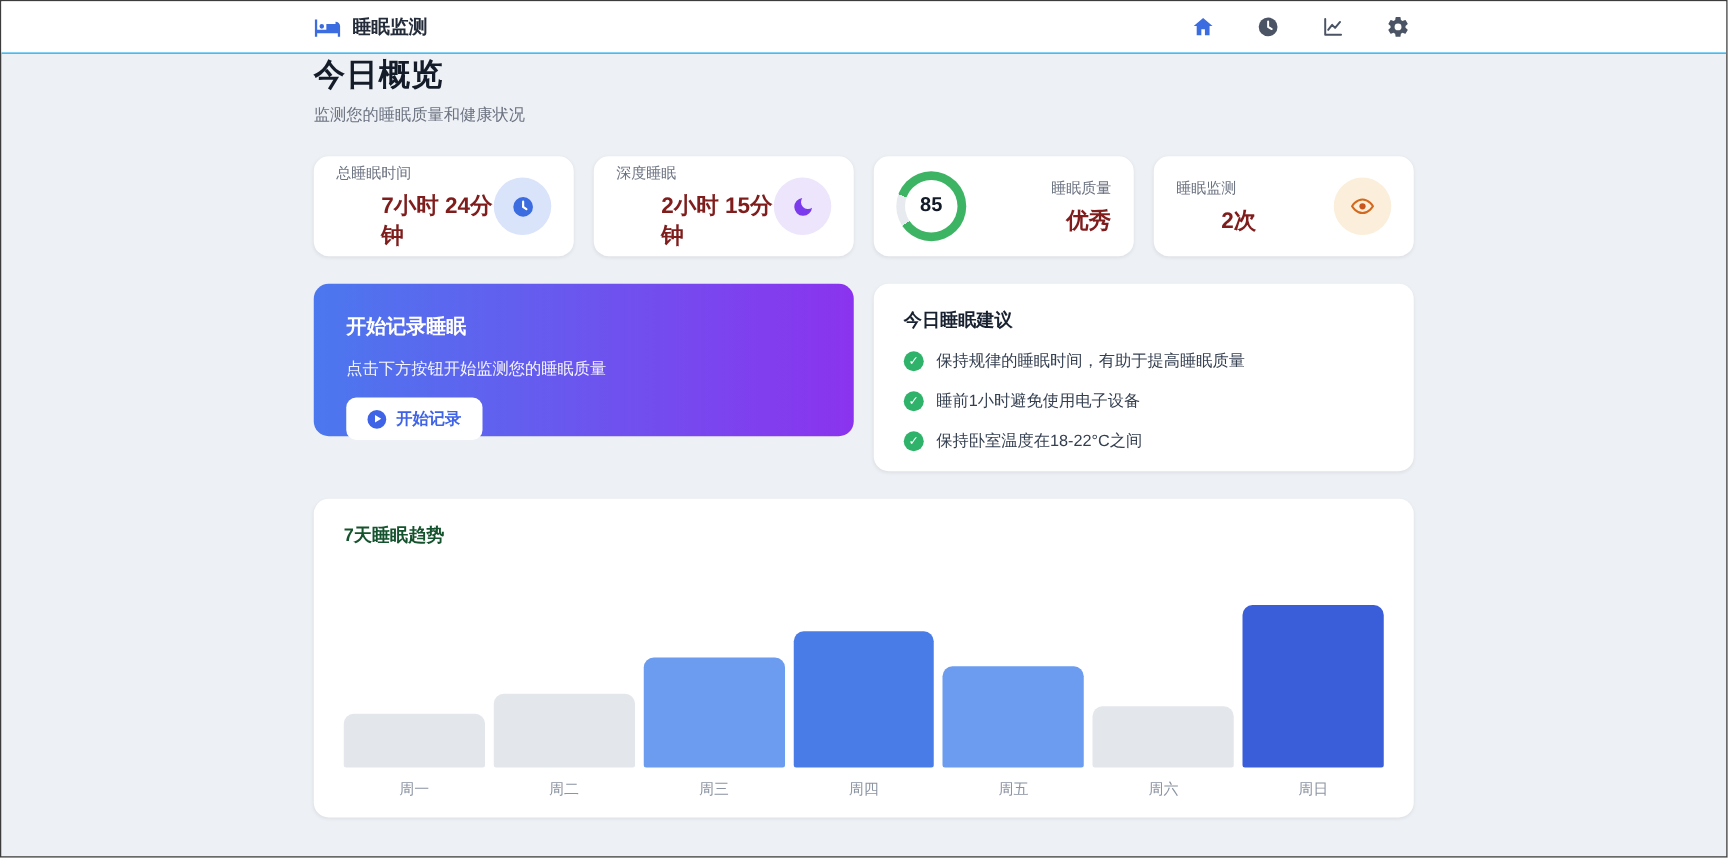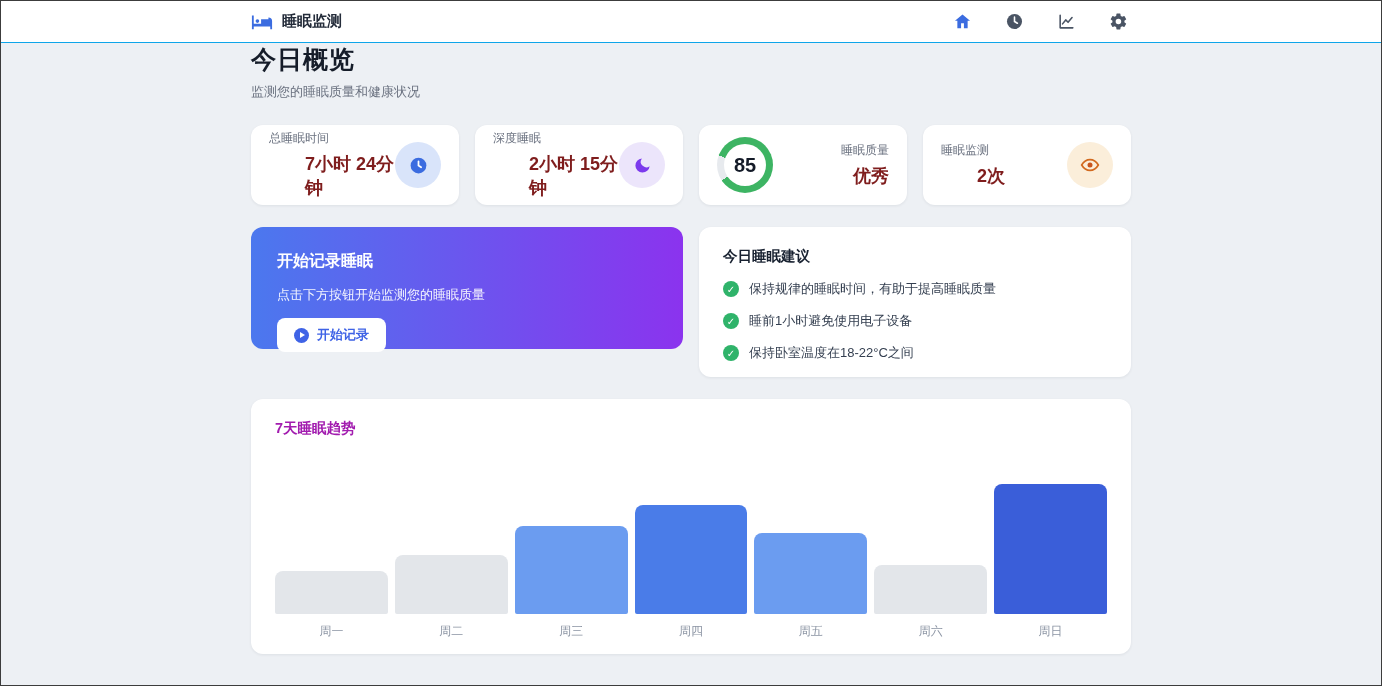--- a/index.html
+++ b/index.html
@@ -30,40 +30,40 @@
   .card { background: #fff; border-radius: 12px; box-shadow: 0 1px 3px rgba(16,24,40,.07); }
 
   .stats { display: grid; grid-template-columns: repeat(4,1fr); gap: 16px; margin-top: 24px; }
   .stat-card { height: 80px; padding: 15px 18px; display: flex; align-items: center; justify-content: space-between; }
   .stat-label { font-size: 12px; color: #6b7280; margin-bottom: 5px; }
   .stat-value { font-size: 18px; font-weight: 700; color: #7f1d1d; margin-left: 36px; }
   .icon-circle { width: 46px; height: 46px; border-radius: 50%; display: flex; align-items: center; justify-content: center; flex: none; }
 
   .quality-right { text-align: right; }
   .ring { width: 56px; height: 56px; border-radius: 50%; display: flex; align-items: center; justify-content: center; flex: none; }
-  .ring-inner { width: 42px; height: 42px; border-radius: 50%; background: #fff; display: flex; align-items: center; justify-content: center; font-size: 20px; font-weight: 700; color: #141b28; }
+  .ring-inner { width: 42px; height: 42px; border-radius: 50%; background: #fff; display: flex; align-items: center; justify-content: center; font-size: 16px; font-weight: 700; color: #141b28; }
 
   
   .row2 { display: grid; grid-template-columns: 1fr 1fr; gap: 16px; margin-top: 22px; }
   .record-card { border-radius: 12px; height: 122px; padding: 24px 26px; color: #fff; }
   .record-title { font-size: 16px; font-weight: 700; }
   .record-desc { font-size: 13px; opacity: .93; margin: 14px 0 14px; }
   .record-btn { display: inline-flex; align-items: center; gap: 8px; background: #fff; border: none; border-radius: 8px; padding: 8px 17px; font-size: 13px; font-weight: 700; color: #3f63e6; cursor: pointer; font-family: inherit; }
   .play-circle { width: 15px; height: 15px; border-radius: 50%; background: #3f63e6; display: flex; align-items: center; justify-content: center; }
   .play-tri { width: 0; height: 0; border-left: 5px solid #fff; border-top: 3.5px solid transparent; border-bottom: 3.5px solid transparent; margin-left: 1px; }
 
   .tips-card { height: 150px; padding: 20px 24px; }
   .tips-title { font-size: 14.5px; font-weight: 700; color: #182130; }
   .tips-list { list-style: none; margin-top: 4px; }
   .tip-item { display: flex; align-items: center; gap: 10px; margin-top: 14px; font-size: 13px; color: #343f50; }
   .check-circle { width: 16px; height: 16px; border-radius: 50%; display: flex; align-items: center; justify-content: center; color: #fff; font-size: 10px; flex: none; }
 
   
   .chart-card { margin-top: 22px; padding: 20px 24px 14px; height: 255px; }
-  .chart-title { font-size: 14.5px; font-weight: 700; color: #a21caf; }
+  .chart-title { font-size: 14.5px; font-weight: 700; color: #14532d; }
   .chart-bars { display: flex; align-items: flex-end; gap: 7px; height: 164px; margin-top: 12px; }
   .bar-slot { flex: 1; display: flex; flex-direction: column; justify-content: flex-end; height: 100%; }
   .bar { width: 100%; border-radius: 8px 8px 2px 2px; }
   .bar-labels { display: flex; gap: 7px; margin-top: 9px; }
   .bar-label { flex: 1; text-align: center; font-size: 12px; color: #8b94a3; }
 </style>
 </head>
 <body>
 
 <header class="navbar">

